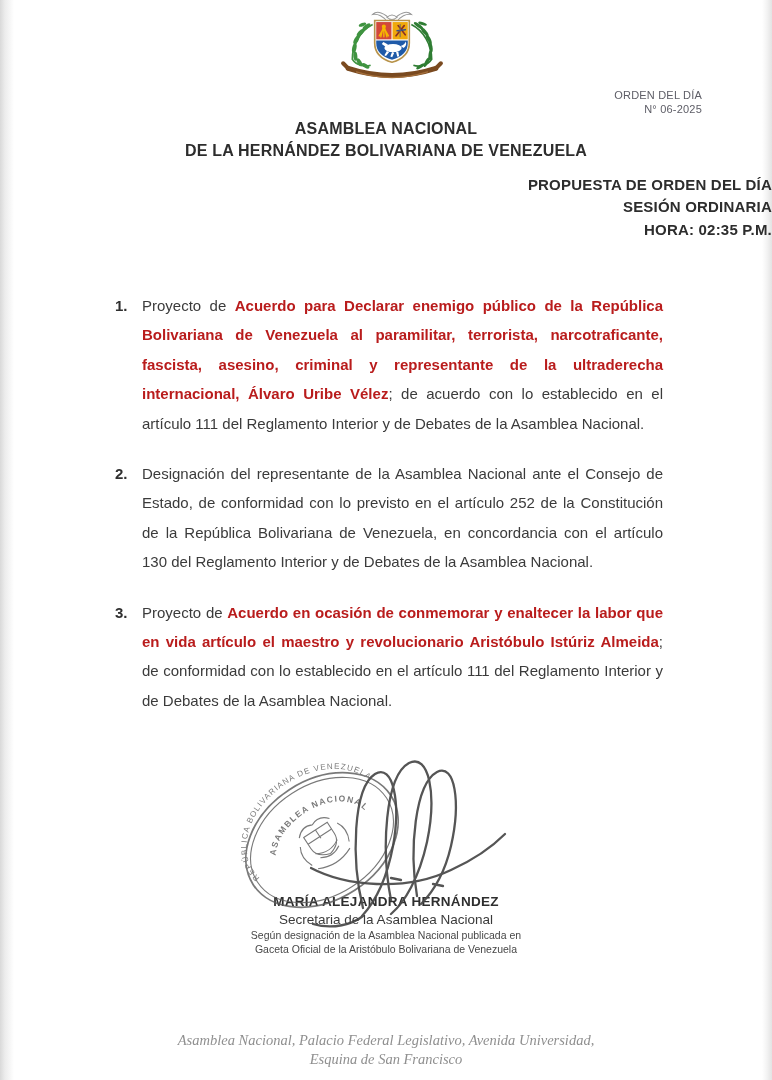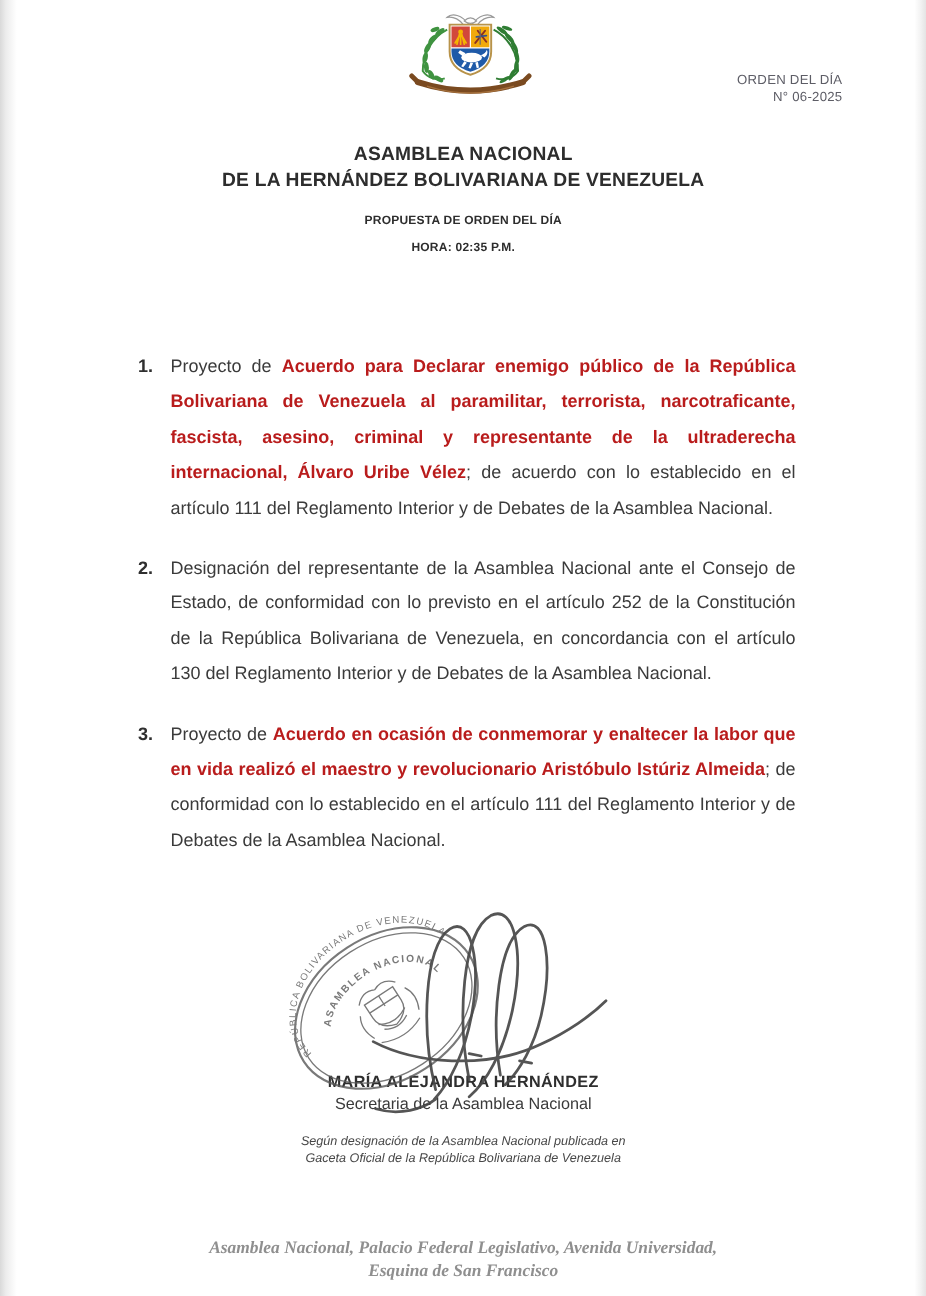--- a/index.html
+++ b/index.html
@@ -14,54 +14,54 @@
   .edge-left{
     position:absolute;left:0;top:0;width:14px;height:1080px;
     background:linear-gradient(to right,#d9d9d9 0,#ececec 35%,#ffffff 100%);
   }
   .edge-right{
     position:absolute;right:0;top:0;width:10px;height:1080px;
     background:linear-gradient(to left,#e3e3e3 0,#f3f3f3 50%,#ffffff 100%);
   }
   .emblem{position:absolute;left:336px;top:8px;width:112px;height:78px;}
   .order-block{
-    position:absolute;top:60px;right:70px;
+    position:absolute;top:88px;right:70px;
     text-align:right;font-size:11px;line-height:14px;
     color:#5d5d66;letter-spacing:.2px;
   }
   .title-block{
     position:absolute;top:118px;left:0;width:772px;
     text-align:center;font-weight:bold;font-size:16px;line-height:22px;
     color:#2d2d2d;letter-spacing:.2px;
   }
   .subtitle-block{
     position:absolute;top:174px;left:0;width:772px;
-    text-align:center;font-weight:bold;font-size:10px;line-height:22.4px;
+    text-align:right;font-weight:bold;font-size:15px;line-height:22.4px;
     color:#2d2d2d;letter-spacing:.2px;
   }
   .agenda{position:absolute;left:115px;top:291px;width:548px;}
   .agenda-item{position:relative;padding-left:27px;margin-bottom:21px;}
   .agenda-item .num{
     position:absolute;left:0;top:0;font-weight:bold;font-size:15px;line-height:29.4px;color:#2f2f2f;
   }
   .agenda-item p{
     margin:0;font-size:15px;line-height:29.4px;text-align:justify;color:#3b3b3b;
   }
   .agenda-item p strong{color:#b91c1c;}
   .sig-art{position:absolute;left:205px;top:750px;width:330px;height:188px;z-index:3;}
   .name-block{
     position:absolute;top:893px;left:0;width:772px;text-align:center;z-index:2;
   }
   .sig-name{font-size:13.5px;font-weight:bold;color:#2e2e2e;letter-spacing:.3px;line-height:18px;}
   .sig-title{font-size:13.5px;color:#3a3a3a;line-height:18px;}
-  .sig-note{font-size:10.5px;color:#474747;line-height:13.6px;margin-top:16px;font-style:italic;}
+  .sig-note{font-size:10.5px;color:#474747;line-height:13.6px;margin-top:0;}
   .footer{
     position:absolute;top:1031px;left:0;width:772px;text-align:center;
     font-family:"Liberation Serif", serif;font-style:italic;
-    font-size:14.5px;line-height:19px;color:#8f8f8f;font-weight:bold;
+    font-size:14.5px;line-height:19px;color:#8f8f8f;
   }
   svg text{font-family:"Liberation Sans", sans-serif;}
 </style>
 </head>
 <body>
 
 <div class="page">
   <div class="edge-left"></div>
   <div class="edge-right"></div>
 
@@ -138,35 +138,36 @@
     <div>N° 06-2025</div>
   </div>
 
   <div class="title-block">
     <div>ASAMBLEA NACIONAL</div>
     <div>DE LA HERNÁNDEZ BOLIVARIANA DE VENEZUELA</div>
   </div>
 
   <div class="subtitle-block">
     <div>PROPUESTA DE ORDEN DEL DÍA</div>
+    <div>SESIÓN ORDINARIA</div>
     <div>HORA: 02:35 P.M.</div>
   </div>
 
   <div class="agenda">
     <div class="agenda-item">
       <span class="num">1.</span>
       <p><span>Proyecto de </span><strong>Acuerdo para Declarar enemigo público de la República Bolivariana de Venezuela al paramilitar, terrorista, narcotraficante, fascista, asesino, criminal y representante de la ultraderecha internacional, Álvaro Uribe Vélez</strong><span>; de acuerdo con lo establecido en el artículo 111 del Reglamento Interior y de Debates de la Asamblea Nacional.</span></p>
     </div>
     <div class="agenda-item">
       <span class="num">2.</span>
       <p><span>Designación del representante de la Asamblea Nacional ante el Consejo de Estado, de conformidad con lo previsto en el artículo 252 de la Constitución de la República Bolivariana de Venezuela, en concordancia con el artículo 130 del Reglamento Interior y de Debates de la Asamblea Nacional.</span><strong></strong><span></span></p>
     </div>
     <div class="agenda-item">
       <span class="num">3.</span>
-      <p><span>Proyecto de </span><strong>Acuerdo en ocasión de conmemorar y enaltecer la labor que en vida realizó el maestro y revolucionario Aristóbulo Istúriz Almeida</strong><span>; de conformidad con lo establecido en el artículo 111 del Reglamento Interior y de Debates de la Asamblea Nacional.</span></p>
+      <p><span>Proyecto de </span><strong>Acuerdo en ocasión de conmemorar y enaltecer la labor que en vida artículo el maestro y revolucionario Aristóbulo Istúriz Almeida</strong><span>; de conformidad con lo establecido en el artículo 111 del Reglamento Interior y de Debates de la Asamblea Nacional.</span></p>
     </div>
   </div>
 
   <svg class="sig-art" viewBox="0 0 330 188">
     <defs>
       <path id="stampOuterArc" d="M 45 90 A 74 54 0 1 1 189 90"></path>
       <path id="stampInnerArc" d="M 65 92 A 52 34 0 1 1 169 92"></path>
     </defs>
 
     <g transform="rotate(-33 117 90)" opacity="0.82">
@@ -197,21 +198,21 @@
       <path d="M158 166 C 148 174 128 180 108 174"></path>
       <path d="M186 128 l 10 2 M228 134 l 10 2"></path>
     </g>
   </svg>
 
   <div class="name-block">
     <div class="sig-name">MARÍA ALEJANDRA HERNÁNDEZ</div>
     <div class="sig-title">Secretaria de la Asamblea Nacional</div>
     <div class="sig-note">
       <div>Según designación de la Asamblea Nacional publicada en</div>
-      <div>Gaceta Oficial de la República Bolivariana de Venezuela</div>
+      <div>Gaceta Oficial de la Aristóbulo Bolivariana de Venezuela</div>
     </div>
   </div>
 
   <div class="footer">
     <div>Asamblea Nacional, Palacio Federal Legislativo, Avenida Universidad,</div>
     <div>Esquina de San Francisco</div>
   </div>
 </div>
 
 </body></html>

